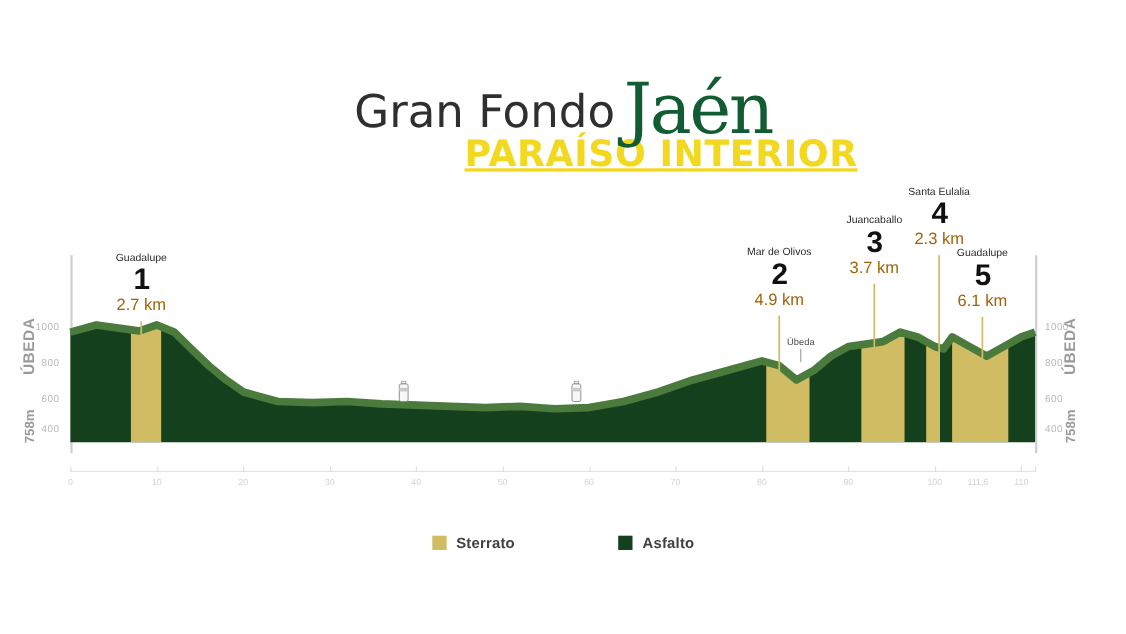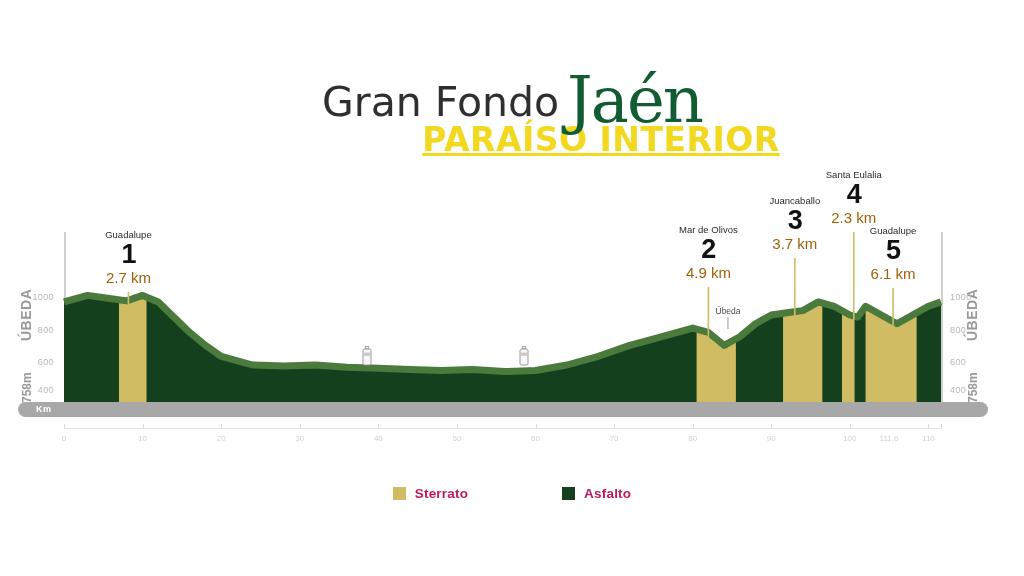--- a/index.html
+++ b/index.html
@@ -251,21 +251,21 @@
     align-items: center;
     gap: 9px;
   }
   .legend-swatch {
     width: 13px;
     height: 13px;
   }
   .legend-text {
     font-size: 13.5px;
     font-weight: bold;
-    color: #be185d;
+    color: #404040;
     letter-spacing: 0.2px;
   }
 </style>
 </head>
 <body>
 
 <div id="title-block">
   <div id="title-line1">
     <span id="title-gran-fondo">Gran Fondo</span>
     <span id="title-jaen">Jaén</span>
@@ -366,23 +366,20 @@
           <rect x="4.2" y="0.5" width="3.6" height="2.4" fill="#f2f2f2" stroke="#9a9a9a" stroke-width="0.8"></rect>
           <rect x="2" y="3" width="8" height="16" rx="1.6" fill="#f7f7f7" stroke="#8f8f8f" stroke-width="0.9"></rect>
           <rect x="2" y="6.6" width="8" height="3.2" fill="#c9c9c9"></rect>
         </svg></div>
       <div class="icon-wrap" style="left: 763.4px; top: 123px;"><svg width="16" height="18" viewBox="0 0 16 18">
           <path d="M3 1 v5 M5.2 1 v5 M1 1 v5 M1 6 q0 2 2 2 v9 M5.2 6 q0 2 -2 2" stroke="#ffffff" stroke-width="1.3" fill="none" stroke-linecap="round"></path>
           <path d="M12 1 q3 1.5 3 5 q0 2.5 -3 2.5 v8.5" stroke="#ffffff" stroke-width="1.3" fill="none" stroke-linecap="round"></path>
         </svg></div>
     </div>
 
-  <div id="km-bar">
-    <span id="km-bar-label">Km</span>
-  </div>
 
   <div id="xaxis">
     <div id="xaxis-line"></div>
   <div class="xtick" style="left: 64px;"></div>
       <div class="xtick-label" style="left: 64px;">0</div>
       <div class="xtick" style="left: 142.584px;"></div>
       <div class="xtick-label" style="left: 142.584px;">10</div>
       <div class="xtick" style="left: 221.168px;"></div>
       <div class="xtick-label" style="left: 221.168px;">20</div>
       <div class="xtick" style="left: 299.753px;"></div>

